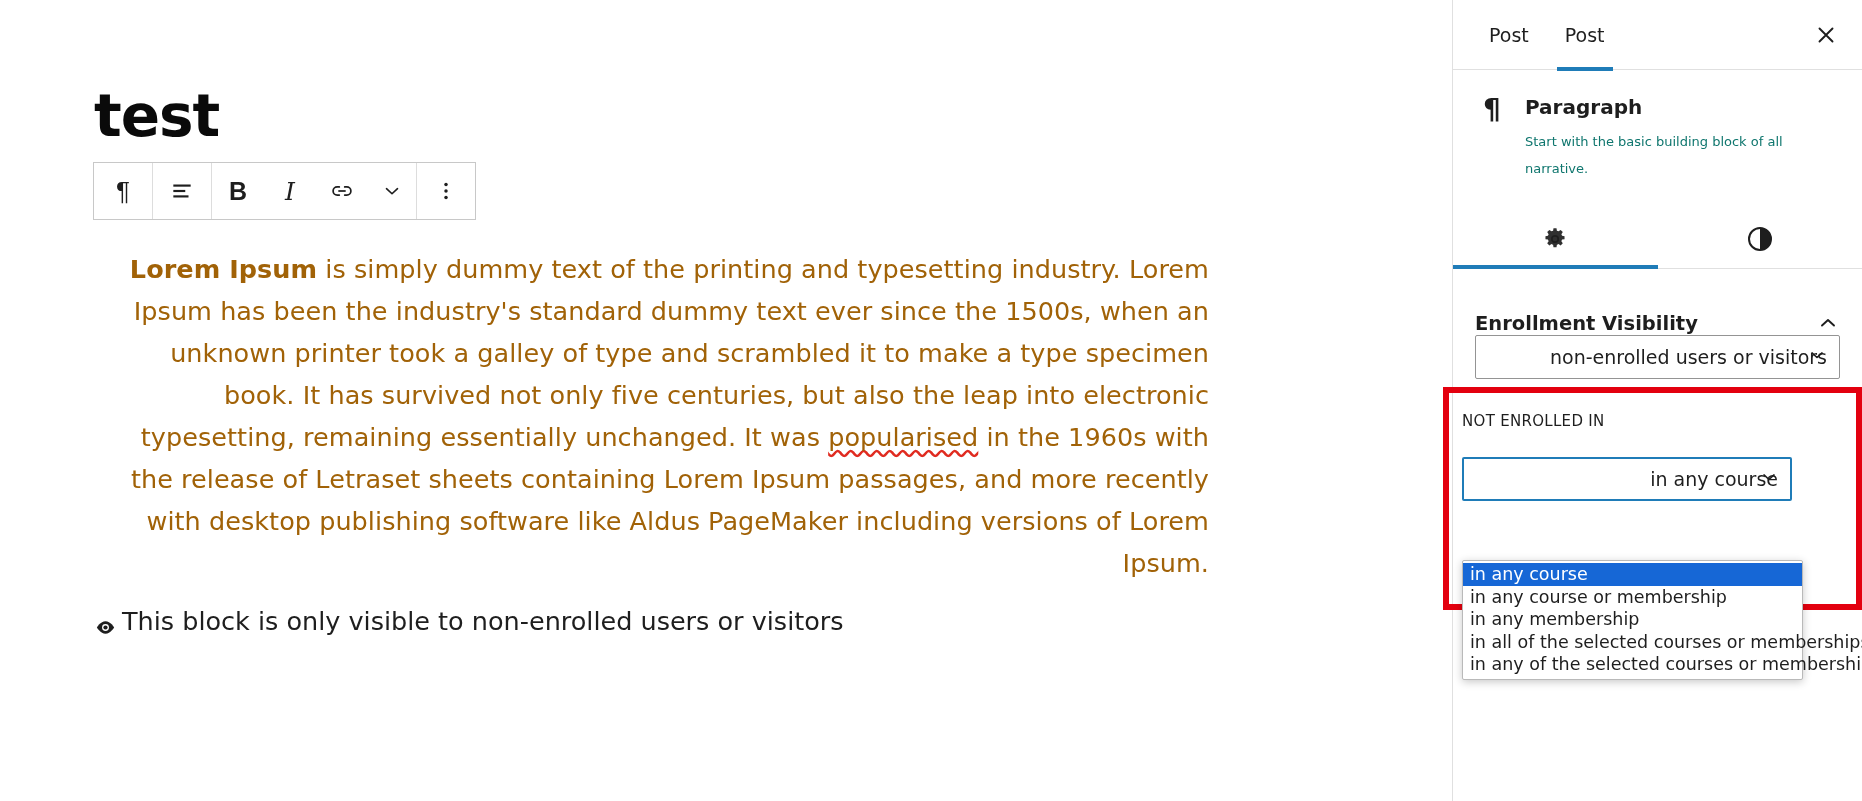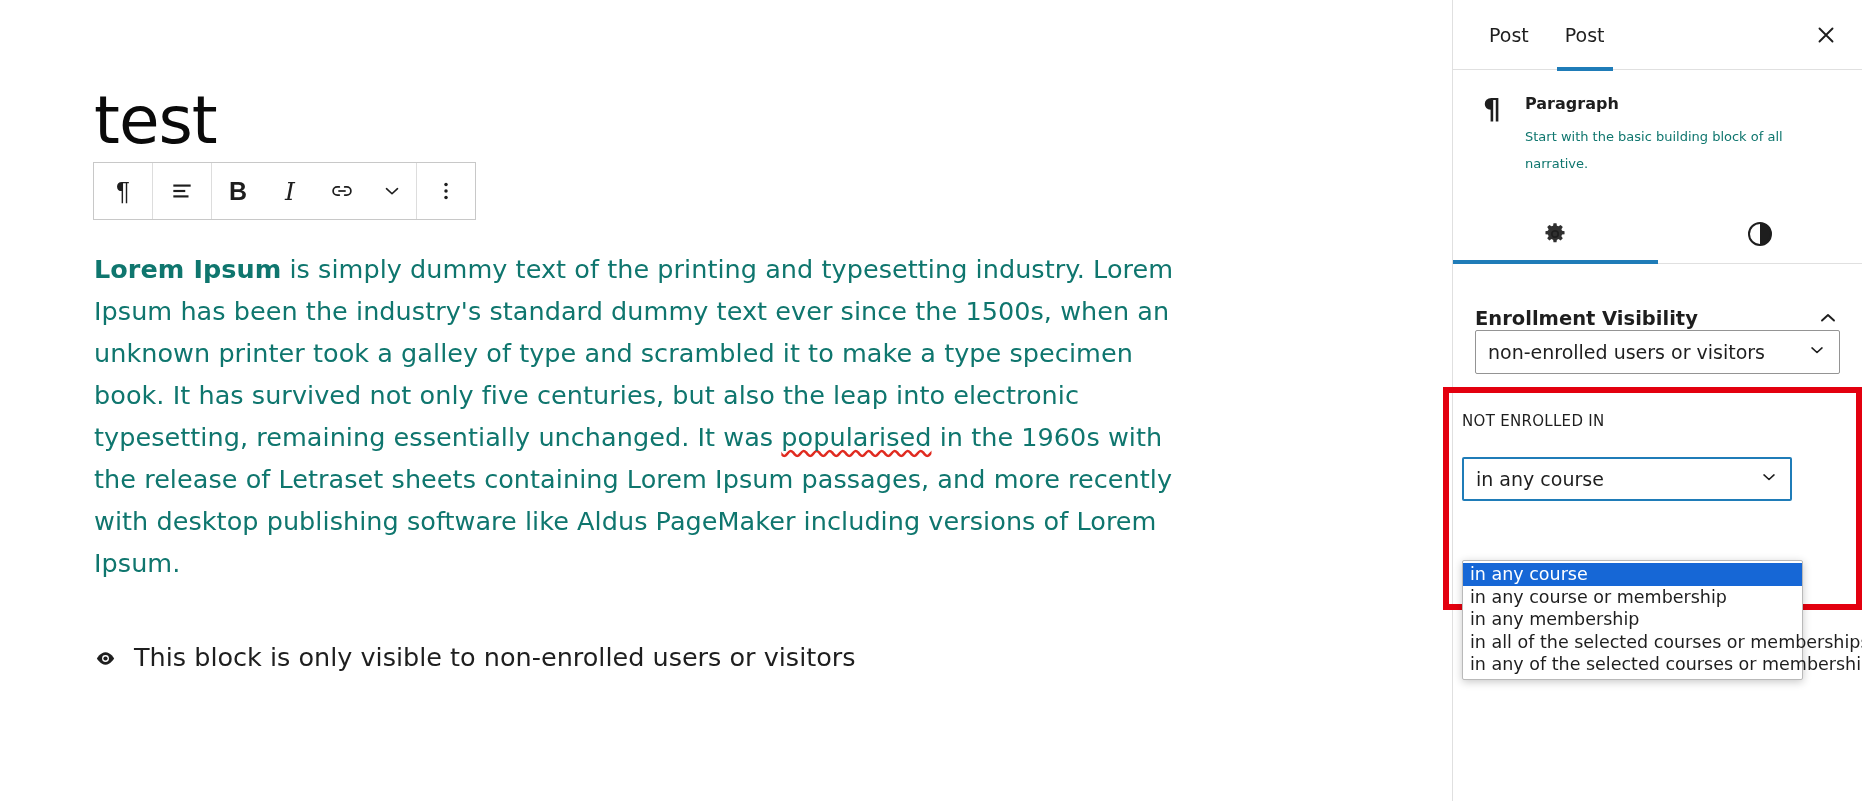--- a/index.html
+++ b/index.html
@@ -21,22 +21,22 @@
     position: absolute;
     left: 0; top: 0;
     width: 1452px; height: 801px;
     background: #ffffff;
     overflow: hidden;
   }
 
   #post-title {
     position: absolute;
     left: 94px; top: 85px;
-    font-size: 66px;
-    font-weight: 400;
+    font-size: 58px;
+    font-weight: 700;
     letter-spacing: -1px;
     color: #0a0a0a;
     line-height: 1.1;
     font-family: "DejaVu Sans", "Liberation Sans", sans-serif;
   }
 
   
   #block-toolbar {
     position: absolute;
     left: 93px; top: 162px;
@@ -77,39 +77,40 @@
 
   
   #content-body {
     position: absolute;
     left: 94px; top: 248px;
     width: 1115px;
   }
   #para-1 {
     font-size: 25.5px;
     line-height: 42px;
-    color: #0f766e;
+    color: #a16207;
     font-weight: 400;
     margin: 0;
     letter-spacing: 0.05px;
+    text-align: right;
   }
   #para-1 .lead { font-weight: 700; }
   .misspelled {
     text-decoration: underline wavy #e02b20;
     text-decoration-skip-ink: none;
     text-underline-offset: 3px;
   }
   #visibility-note {
-    margin-top: 56px;
+    margin-top: 20px;
     font-size: 25.5px;
     line-height: 34px;
     color: #1e1e1e;
     display: flex;
-    align-items: center;
-    gap: 16px;
+    align-items: flex-end;
+    gap: 4px;
   }
   #visibility-note .eye {
     display: inline-flex;
     align-items: center;
     margin-right: 1px;
     position: relative;
     top: 1px;
   }
 
   
@@ -171,21 +172,21 @@
     padding-top: 2px;
   }
   #block-card .bc-icon .pilcrow {
     font-size: 28px;
     line-height: 1;
     color: #1e1e1e;
     font-weight: 700;
   }
   #block-card .bc-text { flex: 1; }
   #block-title {
-    font-size: 16px;
+    font-size: 20px;
     font-weight: 600;
     color: #1e1e1e;
     margin: 0 0 8px 0;
     line-height: 1.3;
   }
   #block-desc {
     font-size: 13px;
     color: #0f766e;
     line-height: 27px;
     margin: 0;
@@ -255,20 +256,21 @@
     border: 1px solid #949494;
     border-radius: 2px;
     background: #fff;
     display: flex;
     align-items: center;
     padding: 0 12px;
     font-size: 19px;
     color: #1e1e1e;
     cursor: pointer;
     font-family: inherit;
+    justify-content: flex-end;
   }
   .select-box.focused {
     border: 2px solid #1f7cb8;
   }
   .select-arrow {
     position: absolute;
     right: 13px; top: 50%;
     transform: translateY(-50%);
     pointer-events: none;
     color: #1e1e1e;

